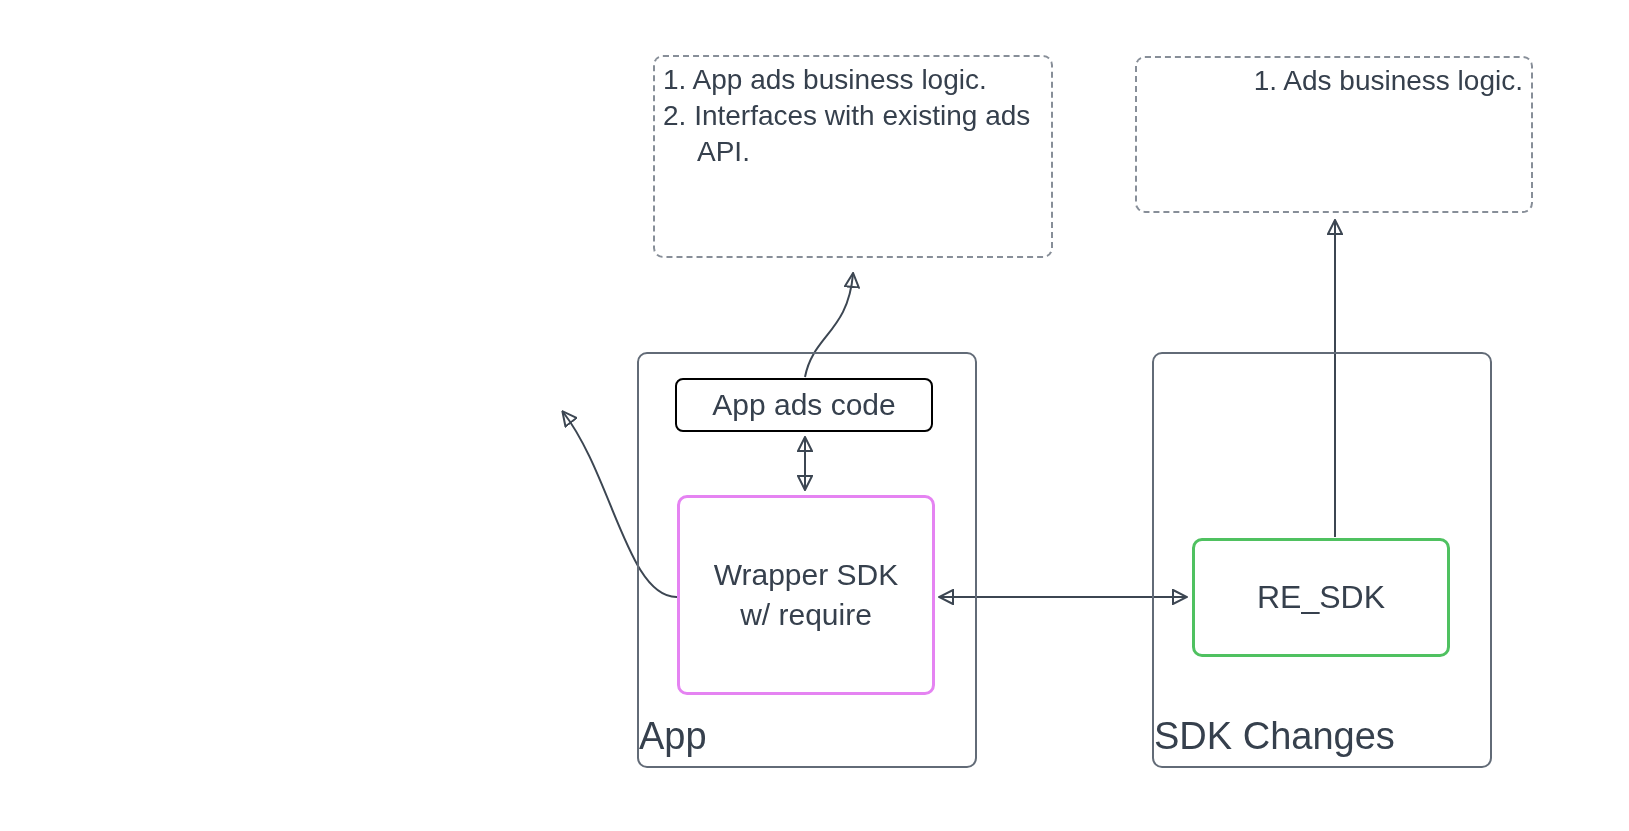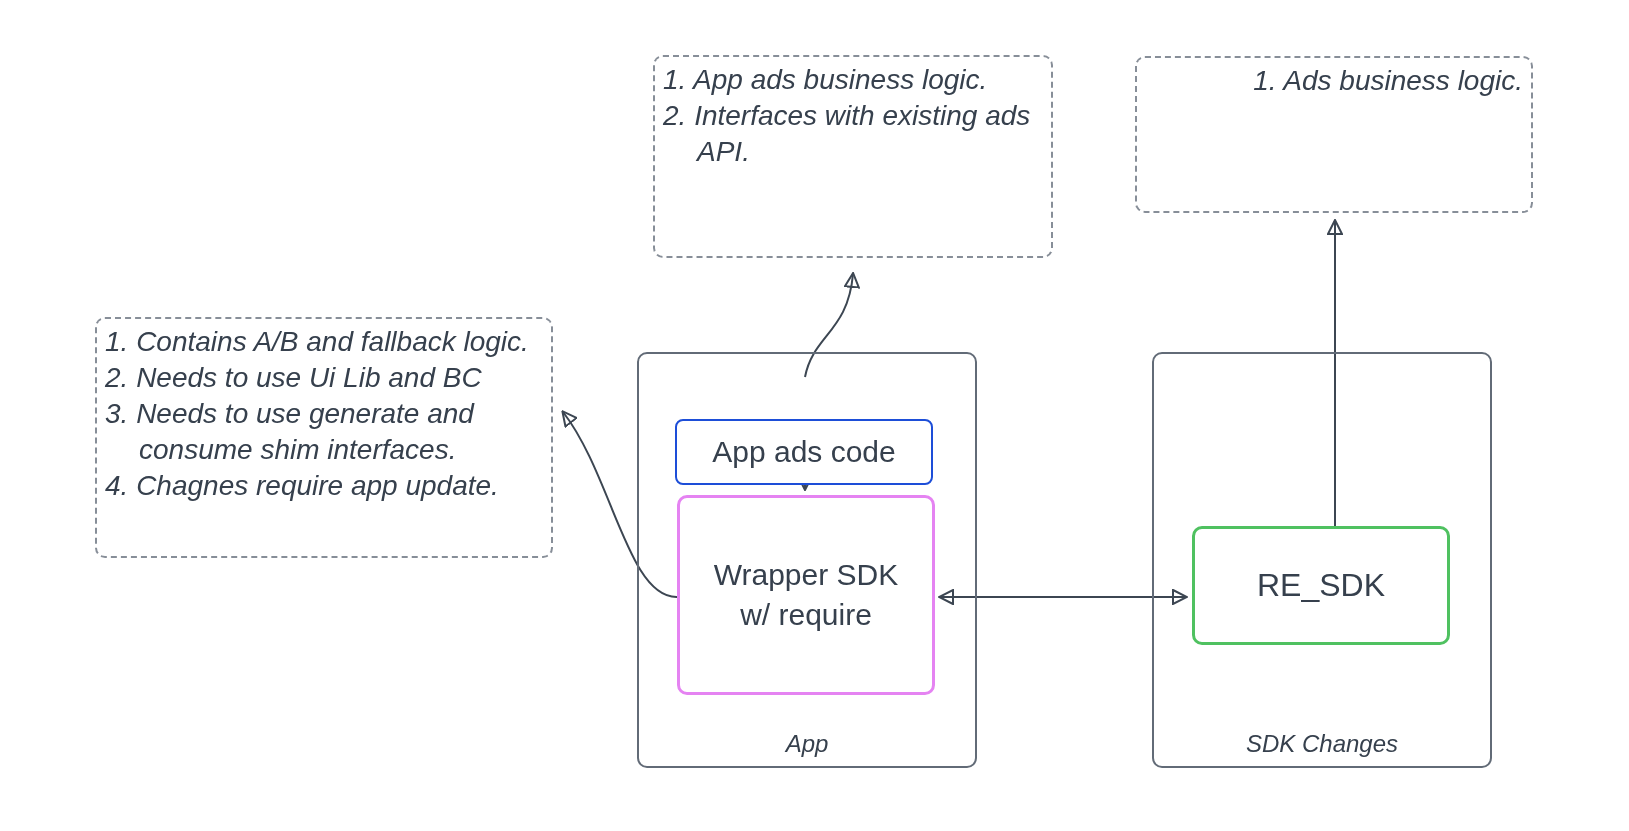--- a/index.html
+++ b/index.html
@@ -24,66 +24,63 @@
     position: absolute;
     box-sizing: border-box;
     border: 2px dashed #878e98;
     border-radius: 10px;
     background: #ffffff;
     padding: 5px 8px;
     font-size: 28px;
     line-height: 36px;
   }
   .note ol { margin: 0; padding: 0; list-style: none; }
-  .note li { padding-left: 34px; text-indent: -34px; font-style: italic; }
+  .note li { padding-left: 34px; text-indent: -34px; }
 
   .note-app-ads   { left: 653px;  top: 55px;  width: 400px; height: 203px; }
   .note-re-sdk    { left: 1135px; top: 56px;  width: 398px; height: 157px; text-align: right; }
   .note-wrapper   { left: 95px;   top: 317px; width: 458px; height: 241px; }
 
   .container-box {
     position: absolute;
     box-sizing: border-box;
     border: 2px solid #626b77;
     border-radius: 10px;
     background: transparent;
   }
   .container-app { left: 637px;  top: 352px; width: 340px; height: 416px; }
   .container-sdk { left: 1152px; top: 352px; width: 340px; height: 416px; }
   .container-label {
     position: absolute;
     left: 0; right: 0; bottom: 8px;
-    text-align: center;
-    font-size: 24px;
-    font-style: italic;
+    font-size: 38px;
   }
 
   .node {
     position: absolute;
     box-sizing: border-box;
     background: #ffffff;
     display: flex;
     flex-direction: column;
     align-items: center;
     justify-content: center;
     text-align: center;
   }
   .node-app-ads-code {
-    left: 675px; top: 378px; width: 258px; height: 66px;
-    border: 2px solid #1d4ed8; border-radius: 8px;
+    left: 675px; top: 378px; width: 258px; height: 54px;
+    border: 2px solid #000000; border-radius: 8px;
     font-size: 30px;
-    margin-top: 41px;
   }
   .node-wrapper-sdk {
     left: 677px; top: 495px; width: 258px; height: 200px;
     border: 3px solid #e583f2; border-radius: 10px;
     font-size: 30px; line-height: 40px; text-align: center;
   }
   .node-re-sdk {
-    left: 1192px; top: 526px; width: 258px; height: 119px;
+    left: 1192px; top: 538px; width: 258px; height: 119px;
     border: 3px solid #4fc160; border-radius: 10px;
     font-size: 32px;
   }
 </style>
 </head>
 <body>
 
 <div class="canvas">
 
   <svg class="edges" viewBox="0 0 1629 831">
@@ -105,28 +102,20 @@
       <li>2. Interfaces with existing ads API.</li>
     </ol>
   </div>
 
   <div class="note note-re-sdk">
     <ol>
       <li>1. Ads business logic.</li>
     </ol>
   </div>
 
-  <div class="note note-wrapper">
-    <ol>
-      <li>1. Contains A/B and fallback logic.</li>
-      <li>2. Needs to use Ui Lib and BC</li>
-      <li>3. Needs to use generate and consume shim interfaces.</li>
-      <li>4. Chagnes require app update.</li>
-    </ol>
-  </div>
 
   <div class="container-box container-app">
     <div class="container-label">App</div>
   </div>
 
   <div class="container-box container-sdk">
     <div class="container-label">SDK Changes</div>
   </div>
 
   <div class="node node-app-ads-code">

